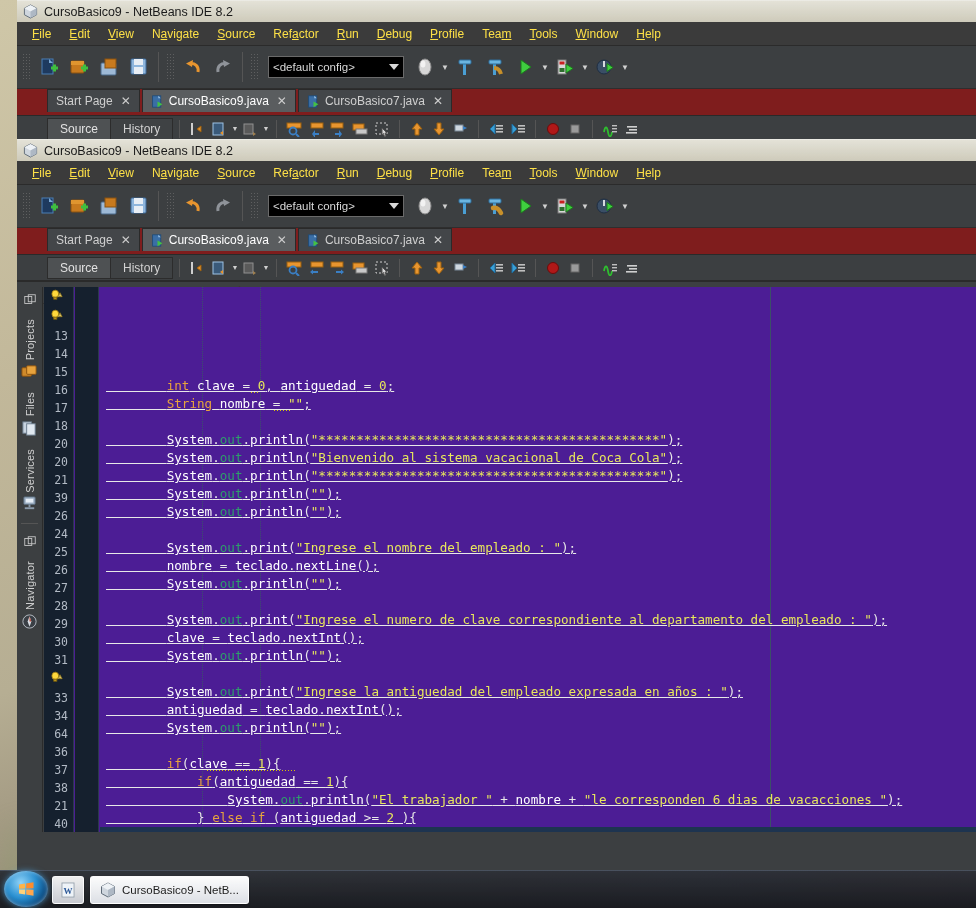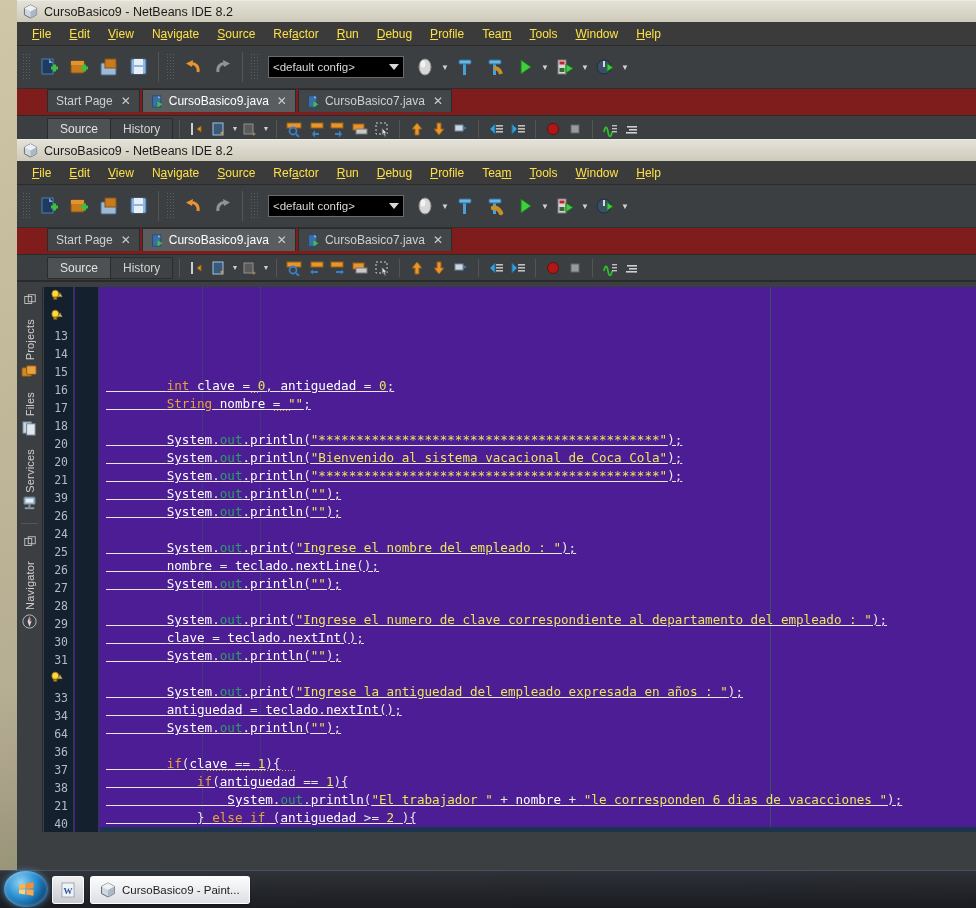--- a/index.html
+++ b/index.html
@@ -847,15 +847,15 @@
     </svg>
   </div>
 
 
   <div class="tbtn active">
     <svg class="ti" viewBox="0 0 16 16">
       <polygon points="8,1 14.5,4.5 14.5,11.5 8,15 1.5,11.5 1.5,4.5" fill="#cfd6de" stroke="#5f6b78"></polygon>
       <polygon points="8,1 14.5,4.5 8,8 1.5,4.5" fill="#eef2f6"></polygon>
       <polygon points="8,8 14.5,4.5 14.5,11.5 8,15" fill="#aeb8c4"></polygon>
     </svg>
-    <span>CursoBasico9 - Paint...</span>
+    <span>CursoBasico9 - NetB...</span>
   </div>
 </div>
 
 </body></html>

